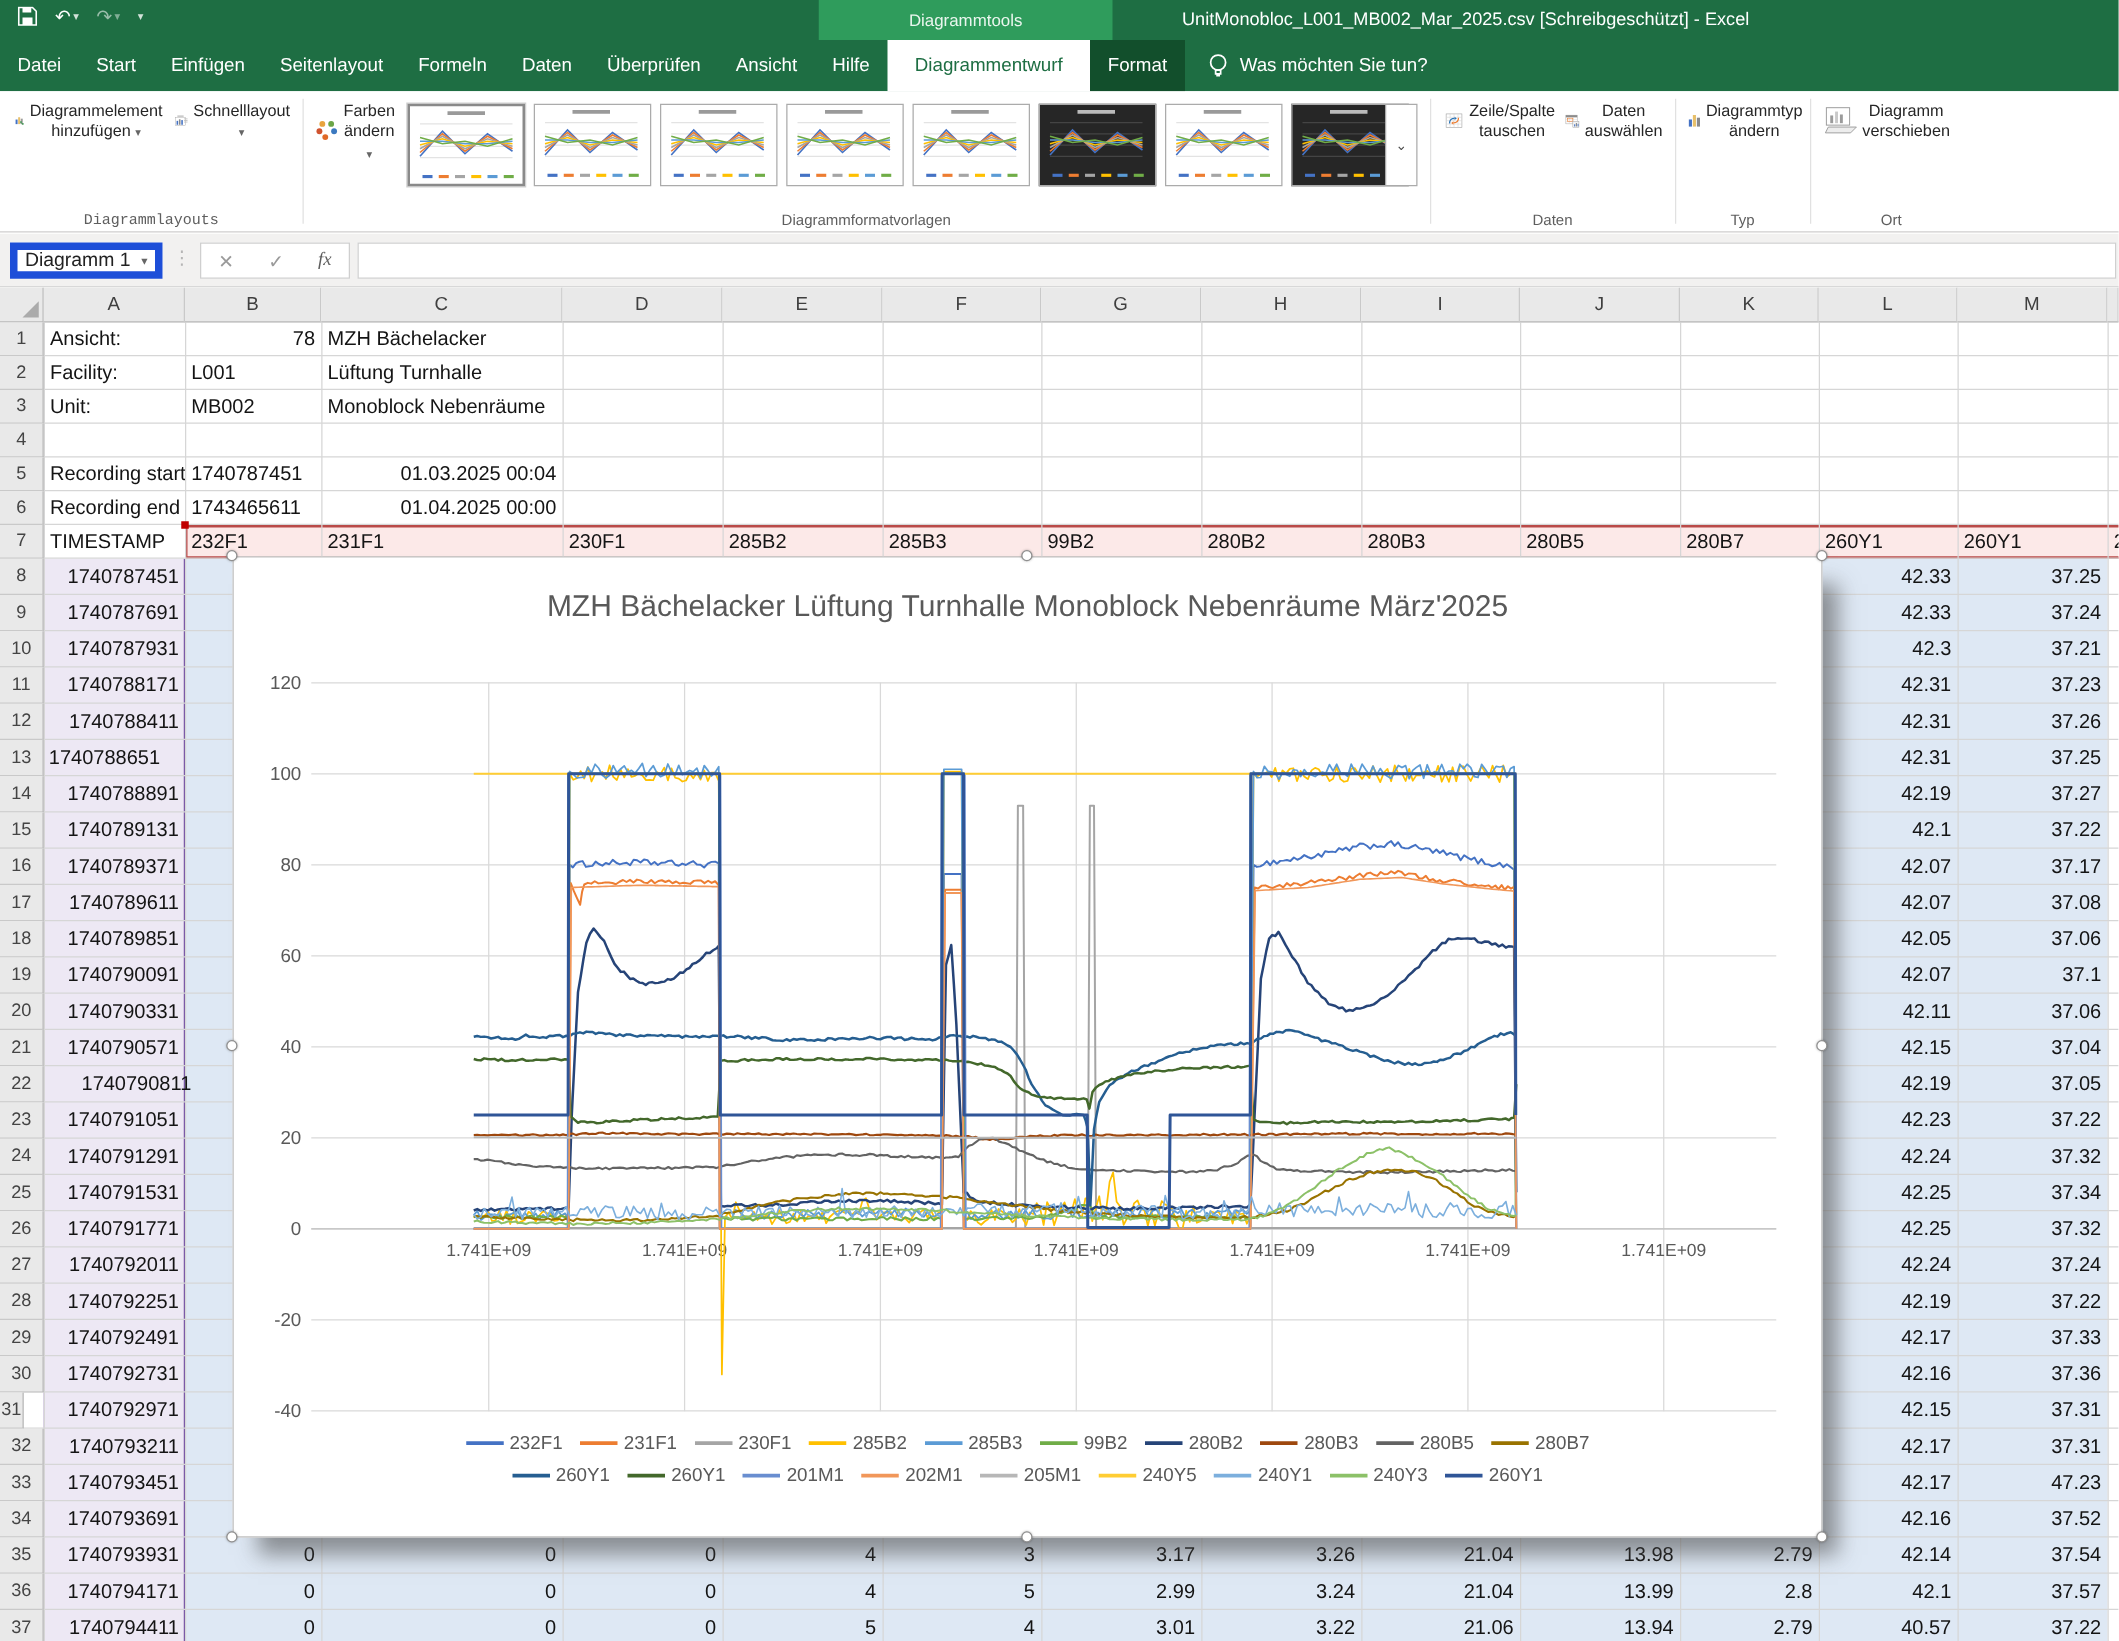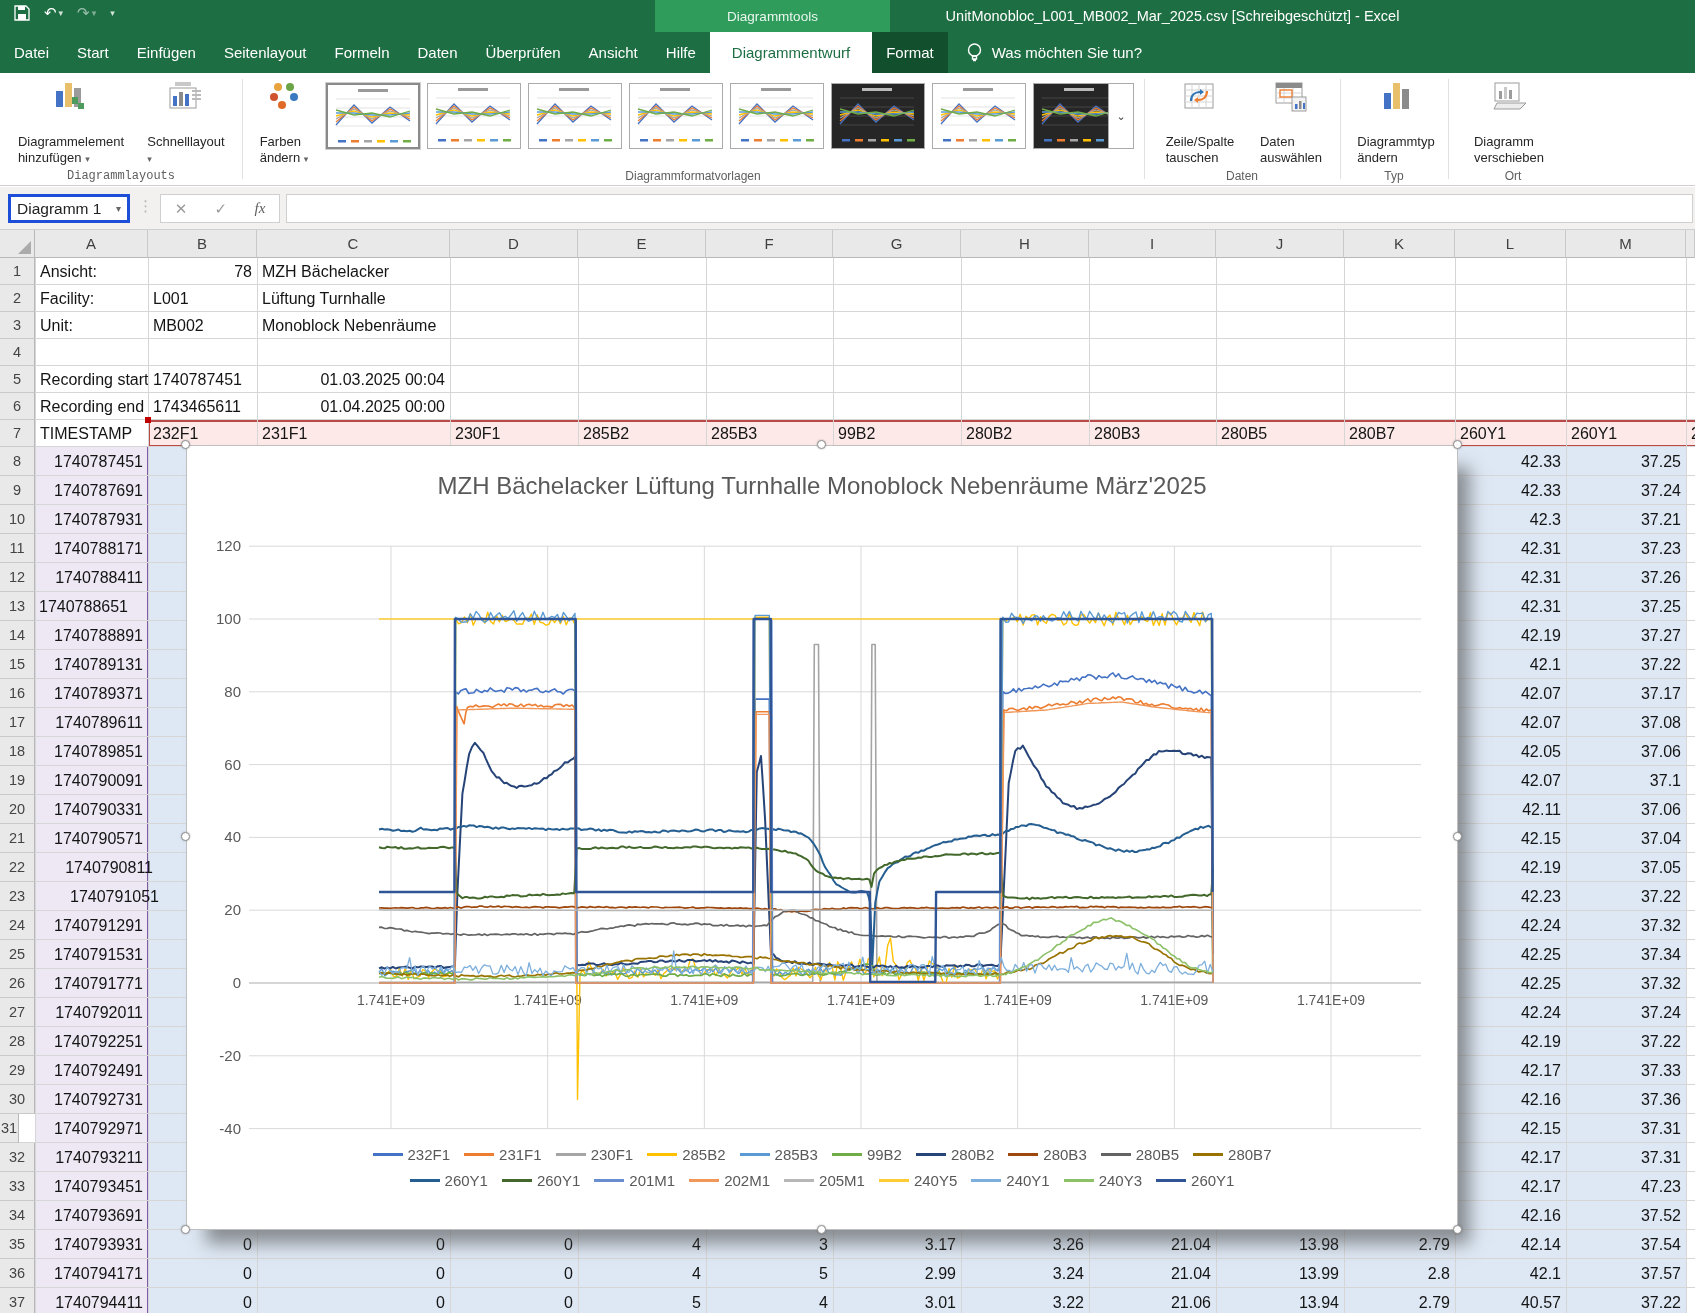--- a/index.html
+++ b/index.html
@@ -24,32 +24,32 @@
   .tab.active { background:#fff; color:#1E6E43; }
   .tab.ctx-dark { background:#124F2C; }
   #tellme { display:flex; align-items:center; gap:9px; color:#fff; font-size:15px; margin-left:18px; cursor:pointer; }
   #tellme svg { display:block; }
 
   
   #ribbon { position:absolute; left:0; top:73px; width:100%; height:113px; background:#FFFFFF; border-bottom:1px solid #D0CECE; }
   .rgroup { position:absolute; top:0; height:112px; }
   .rg-label { position:absolute; bottom:2px; left:0; right:0; text-align:center; font-size:12px; color:#5E5E5E; white-space:nowrap; }
   .rsep { position:absolute; top:6px; width:1px; height:100px; background:#E1E1E1; }
-  .bigbtn { position:absolute; top:6px; display:flex; flex-direction:column; align-items:center; gap:21px;
-    font-size:13px; color:#262626; line-height:1.25; cursor:pointer; padding:2px 4px; }
+  .bigbtn { position:absolute; top:6px; display:flex; align-items:center; gap:4px;
+    font-size:13px; color:#262626; text-align:center; line-height:1.25; cursor:pointer; padding:2px 4px; }
   .bigbtn .caret { font-size:9px; color:#666; }
   .thumb { position:absolute; top:10px; width:94px; height:66px; background:#fff; border:1px solid #ABABAB; cursor:pointer; }
   .thumb.sel { border:2px solid #8A8A8A; box-shadow:0 0 0 1px #cfcfcf; }
   .thumb.dark { background:#262626; }
   .gal-more { position:absolute; top:10px; width:26px; height:66px; border:1px solid #ABABAB; background:#fff;
     display:flex; align-items:center; justify-content:center; font-size:11px; color:#444; cursor:pointer; }
 
   
   #fbar { position:absolute; left:0; top:187px; width:100%; height:43px; background:#F2F1F0; border-bottom:1px solid #CFCFCF; }
-  #namebox { position:absolute; left:8px; top:7px; width:122px; height:29px; background:#fff; border:3px solid #1d4ed8;
+  #namebox { position:absolute; left:8px; top:7px; width:122px; height:29px; background:#fff; border:6px solid #1d4ed8;
     font-size:15.5px; color:#222; display:flex; align-items:center; padding:0 6px; justify-content:space-between; cursor:pointer; }
   #namebox .caret { font-size:10px; color:#666; }
   #fdots { position:absolute; left:138px; top:10px; color:#B5B5B5; font-size:15px; letter-spacing:0; }
   #ficons { position:absolute; left:160px; top:7px; width:120px; height:29px; background:#fff; border:1px solid #CFCFCF;
     display:flex; align-items:center; justify-content:space-around; color:#9A9A9A; font-size:15px; }
   #fx { font-style:italic; font-family:"Liberation Serif", serif; color:#5E5E5E; cursor:pointer; }
   #finput { position:absolute; left:286px; top:7px; right:2px; height:29px; background:#fff; border:1px solid #CFCFCF; }
 
   
   #sheet { position:absolute; left:0; top:230px; width:1695px; height:1083px; background:#fff; overflow:hidden; }
@@ -568,21 +568,21 @@
       <div class="cell r" style="left: 1566px; top: 536px; width: 120px; height: 29px;">37.1</div>
       <div class="cell r" style="left: 35px; top: 565px; width: 113px; height: 29px;">1740790331</div>
       <div class="cell r" style="left: 1455px; top: 565px; width: 111px; height: 29px;">42.11</div>
       <div class="cell r" style="left: 1566px; top: 565px; width: 120px; height: 29px;">37.06</div>
       <div class="cell r" style="left: 35px; top: 594px; width: 113px; height: 29px;">1740790571</div>
       <div class="cell r" style="left: 1455px; top: 594px; width: 111px; height: 29px;">42.15</div>
       <div class="cell r" style="left: 1566px; top: 594px; width: 120px; height: 29px;">37.04</div>
       <div class="cell r" style="left: 45px; top: 623px; width: 113px; height: 29px;">1740790811</div>
       <div class="cell r" style="left: 1455px; top: 623px; width: 111px; height: 29px;">42.19</div>
       <div class="cell r" style="left: 1566px; top: 623px; width: 120px; height: 29px;">37.05</div>
-      <div class="cell r" style="left: 35px; top: 652px; width: 113px; height: 29px; margin-left: 16px;">1740791051</div>
+      <div class="cell r" style="left: 35px; top: 652px; width: 113px; height: 29px;">1740791051</div>
       <div class="cell r" style="left: 1455px; top: 652px; width: 111px; height: 29px;">42.23</div>
       <div class="cell r" style="left: 1566px; top: 652px; width: 120px; height: 29px;">37.22</div>
       <div class="cell r" style="left: 35px; top: 681px; width: 113px; height: 29px;">1740791291</div>
       <div class="cell r" style="left: 1455px; top: 681px; width: 111px; height: 29px;">42.24</div>
       <div class="cell r" style="left: 1566px; top: 681px; width: 120px; height: 29px;">37.32</div>
       <div class="cell r" style="left: 35px; top: 710px; width: 113px; height: 29px;">1740791531</div>
       <div class="cell r" style="left: 1455px; top: 710px; width: 111px; height: 29px;">42.25</div>
       <div class="cell r" style="left: 1566px; top: 710px; width: 120px; height: 29px;">37.34</div>
       <div class="cell r" style="left: 35px; top: 739px; width: 113px; height: 29px;">1740791771</div>
       <div class="cell r" style="left: 1455px; top: 739px; width: 111px; height: 29px;">42.25</div>

